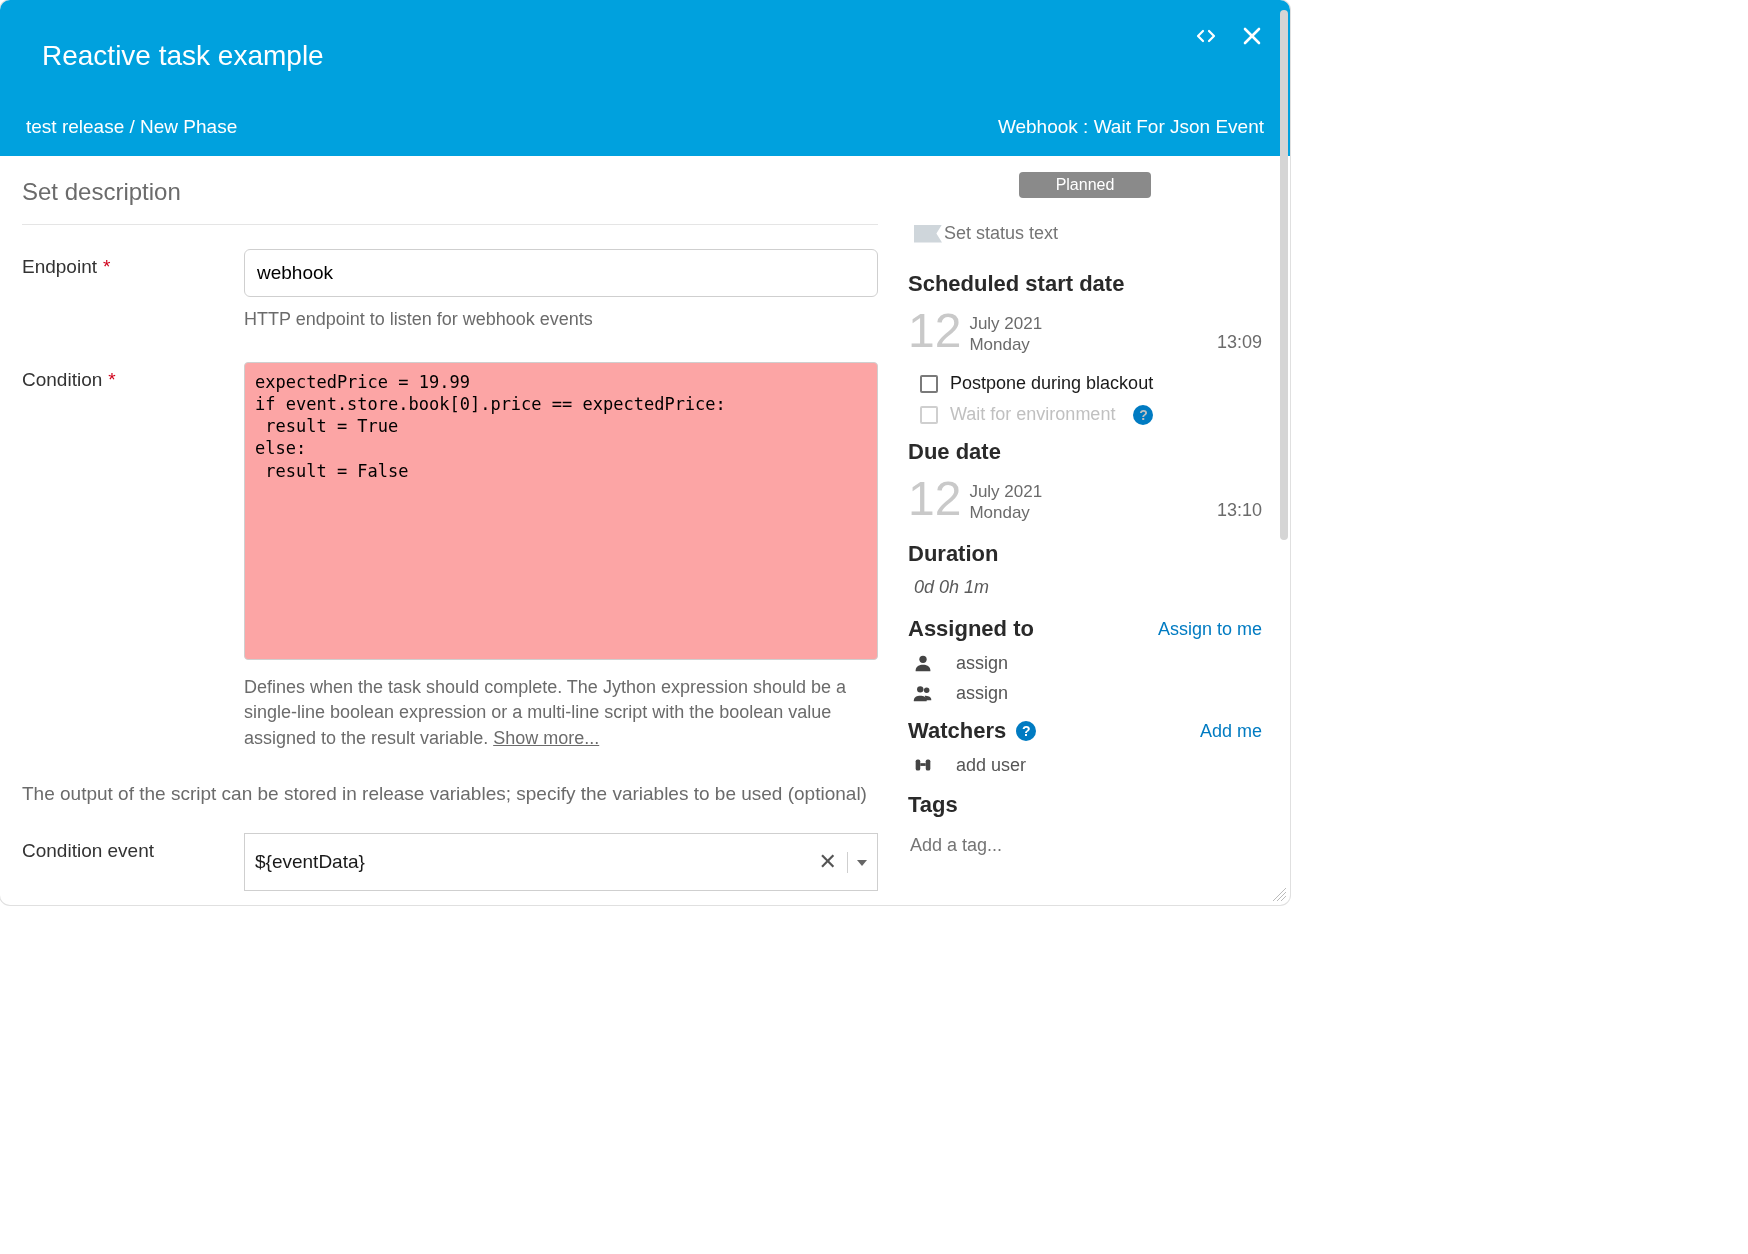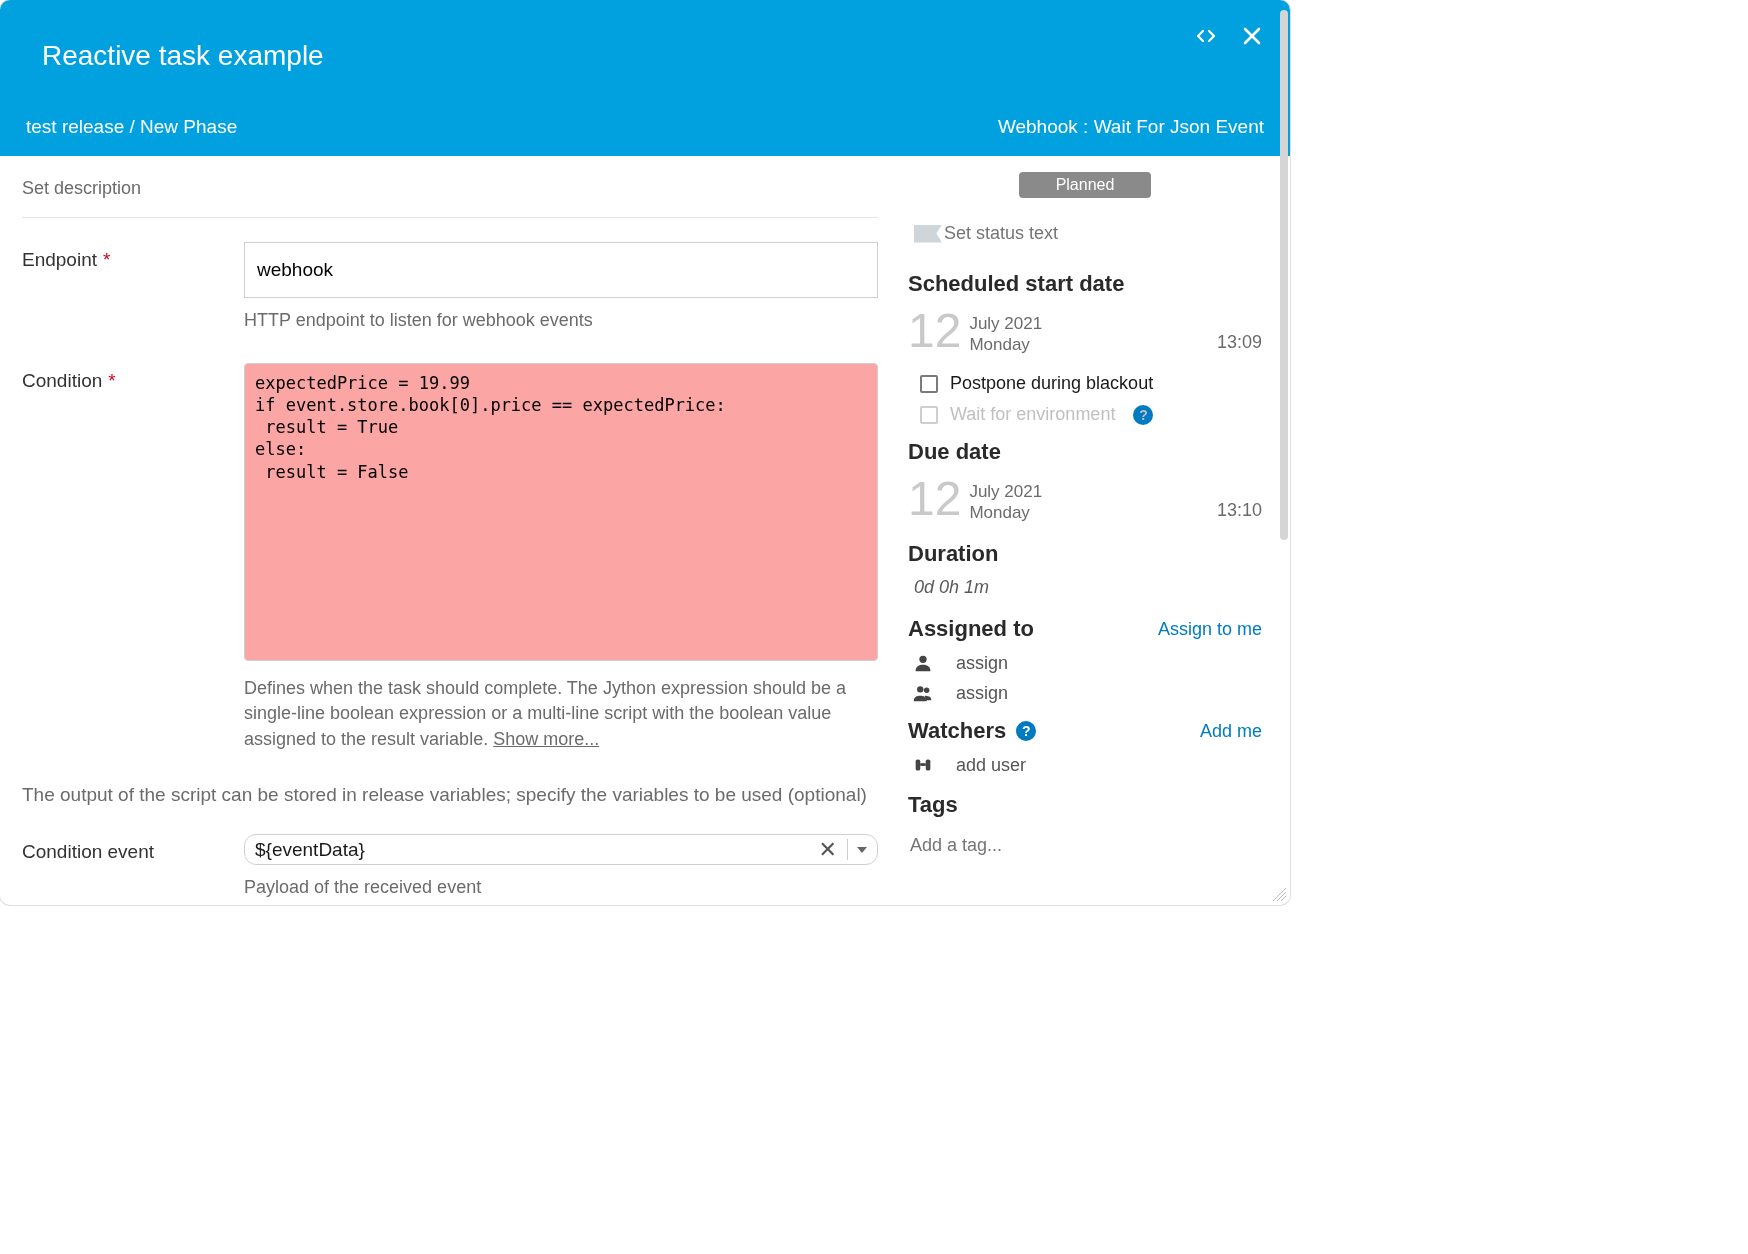--- a/index.html
+++ b/index.html
@@ -29,38 +29,38 @@
   .icon-btn{cursor:pointer;}
   .hdr-sub{display:flex;justify-content:space-between;align-items:center;font-size:19px;margin-top:28px;}
   .hdr-sub span{color:#fff;}
 
   
   .body-wrap{display:flex;height:calc(100% - 120px);}
   .main-col{flex:1;padding:22px 30px 20px 22px;overflow:auto;}
   .side-col{width:382px;padding:16px 28px 20px 0;overflow:auto;}
 
   
-  .set-desc{color:var(--text-muted);font-size:18px;padding-bottom:18px;border-bottom:1px solid var(--border-light);margin-bottom:24px;cursor:text;}
+  .set-desc{color:var(--text-muted);font-size:24px;padding-bottom:18px;border-bottom:1px solid var(--border-light);margin-bottom:24px;cursor:text;}
 
   .form-row{display:flex;margin-bottom:30px;}
   .form-label{width:222px;padding-top:7px;color:#333;font-size:19px;}
   .req{color:#d0021b;margin-left:6px;}
   .form-ctrl{flex:1;}
-  input.text-input{width:100%;height:56px;border:1px solid var(--border);border-radius:0;padding:0 12px;font-size:19px;outline:none;}
+  input.text-input{width:100%;height:48px;border:1px solid var(--border);border-radius:6px;padding:0 12px;font-size:19px;outline:none;}
   .hint{color:var(--text-muted);font-size:18px;margin-top:10px;line-height:1.4;}
   .hint .show-more{color:var(--text-muted);text-decoration:underline;cursor:pointer;}
 
   .code-box{width:100%;height:298px;border:1px solid var(--border);border-radius:4px;padding:8px 10px;font-family:Menlo,Consolas,monospace;font-size:17px;line-height:1.3;white-space:pre;overflow:auto;resize:none;outline:none;background:#fca5a5;}
   .code-box::selection{background:#cde9f7;}
 
   .section-title{font-size:22px;font-weight:600;margin:16px 0 6px 0;}
   .section-sub{color:var(--text-muted);font-size:19px;margin-bottom:26px;line-height:1.4;}
 
   
-  .combo{position:relative;width:100%;height:31px;border:1px solid var(--border);border-radius:12px;display:flex;align-items:center;padding:0 10px;}
+  .combo{position:relative;width:100%;height:58px;border:1px solid var(--border);border-radius:0;display:flex;align-items:center;padding:0 10px;}
   .combo-text{flex:1;font-size:19px;}
   .combo-clear{font-size:22px;color:#555;padding:0 10px;cursor:pointer;line-height:1;}
   .combo-drop{width:20px;text-align:center;color:#666;border-left:1px solid var(--border);padding-left:8px;}
   .combo-drop svg{width:10px;height:10px;}
 
   
   .status-pill{display:block;width:132px;margin:0 auto 24px auto;background:var(--status-bg);color:#fff;border-radius:4px;text-align:center;font-size:16px;padding:4px 0;}
 
   .status-row{display:flex;align-items:center;margin:0 0 26px 6px;}
   .flag-shape{width:28px;height:18px;background:#cfd6db;clip-path:polygon(0 0,100% 0,80% 50%,100% 100%,0 100%);}

